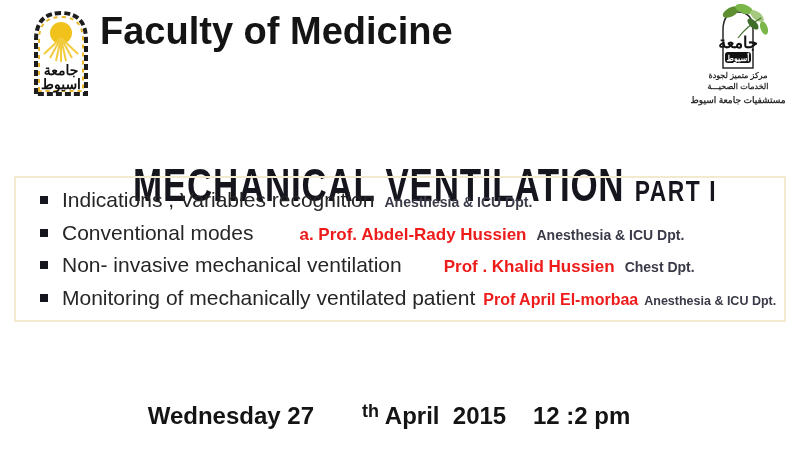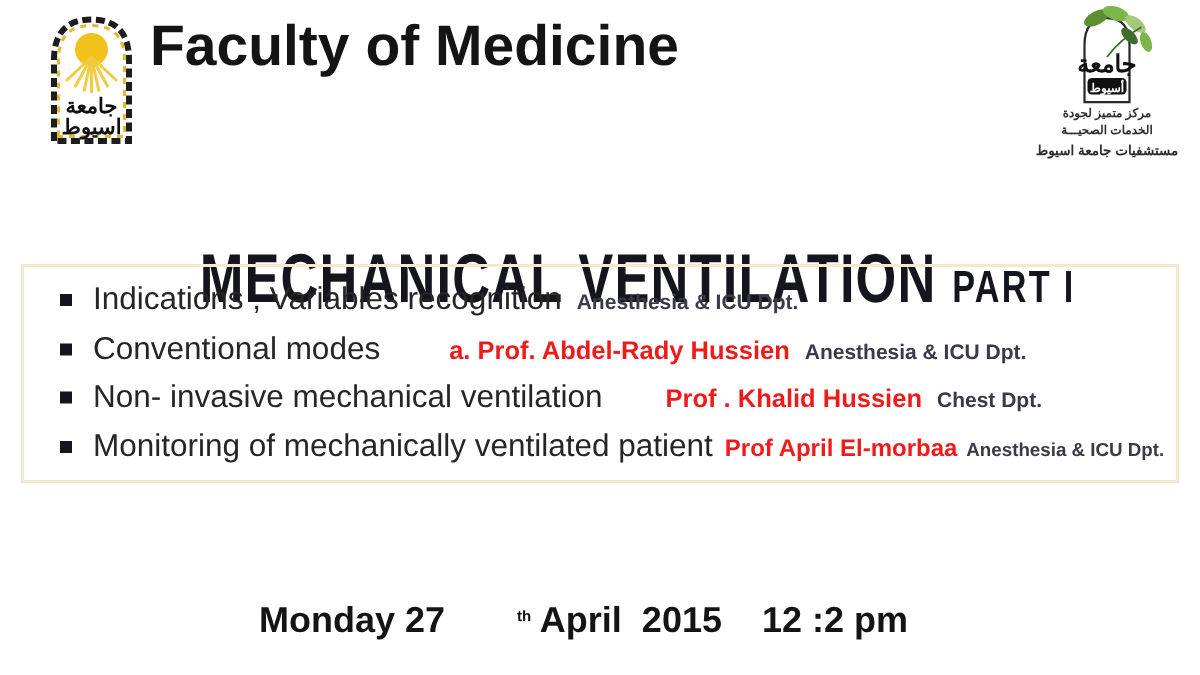--- a/index.html
+++ b/index.html
@@ -38,21 +38,21 @@
   .dept{color:#3a3a48;font-weight:bold;font-size:14px;margin-left:10px;}
   .row:nth-child(1) .name{margin-left:22px;}
   .row:nth-child(2) .name{margin-left:46px;}
   .row:nth-child(3) .name{margin-left:42px;}
   .row:nth-child(4) .name{margin-left:8px;font-size:16px;}
   .row:nth-child(4) .dept{font-size:12.5px;margin-left:6px;}
 
   
   .footer{position:absolute;left:0;top:334px;width:778px;text-align:center;
           font-weight:bold;color:#141414;font-size:24px;line-height:31px;white-space:pre;}
-  .footer sup{font-size:10px;vertical-align:7px;margin-left:48px;}
+  .footer sup{font-size:18px;vertical-align:7px;margin-left:48px;}
 </style>
 </head>
 <body>
 
 <div class="slide">
 
   <div class="logo-left">
     <svg width="58" height="90" viewBox="0 0 58 90">
       <path d="M4,86 L4,32 Q4,5 29,5 Q54,5 54,32 L54,86 Z" fill="#ffffff" stroke="#1d1d1d" stroke-width="4" stroke-dasharray="6 3"></path>
       <path d="M7,83 L7,32 Q7,9 29,9 Q51,9 51,32 L51,83 Z" fill="none" stroke="#e8b72a" stroke-width="2" stroke-dasharray="4 4"></path>
@@ -117,17 +117,17 @@
     </div>
     <div class="row">
       <span class="bullet"></span>
       <span class="topic">Monitoring of mechanically ventilated patient</span>
       <span class="name">Prof April El-morbaa</span>
       <span class="dept">Anesthesia &amp; ICU Dpt.</span>
     </div>
   </div>
 
   <div class="footer">
-    <div><span>Monday 27</span><sup>th</sup><span> April  2015    12 :2 pm</span></div>
+    <div><span>Wednesday 27</span><sup>th</sup><span> April  2015    12 :2 pm</span></div>
     
   </div>
 
 </div>
 
 </body></html>

